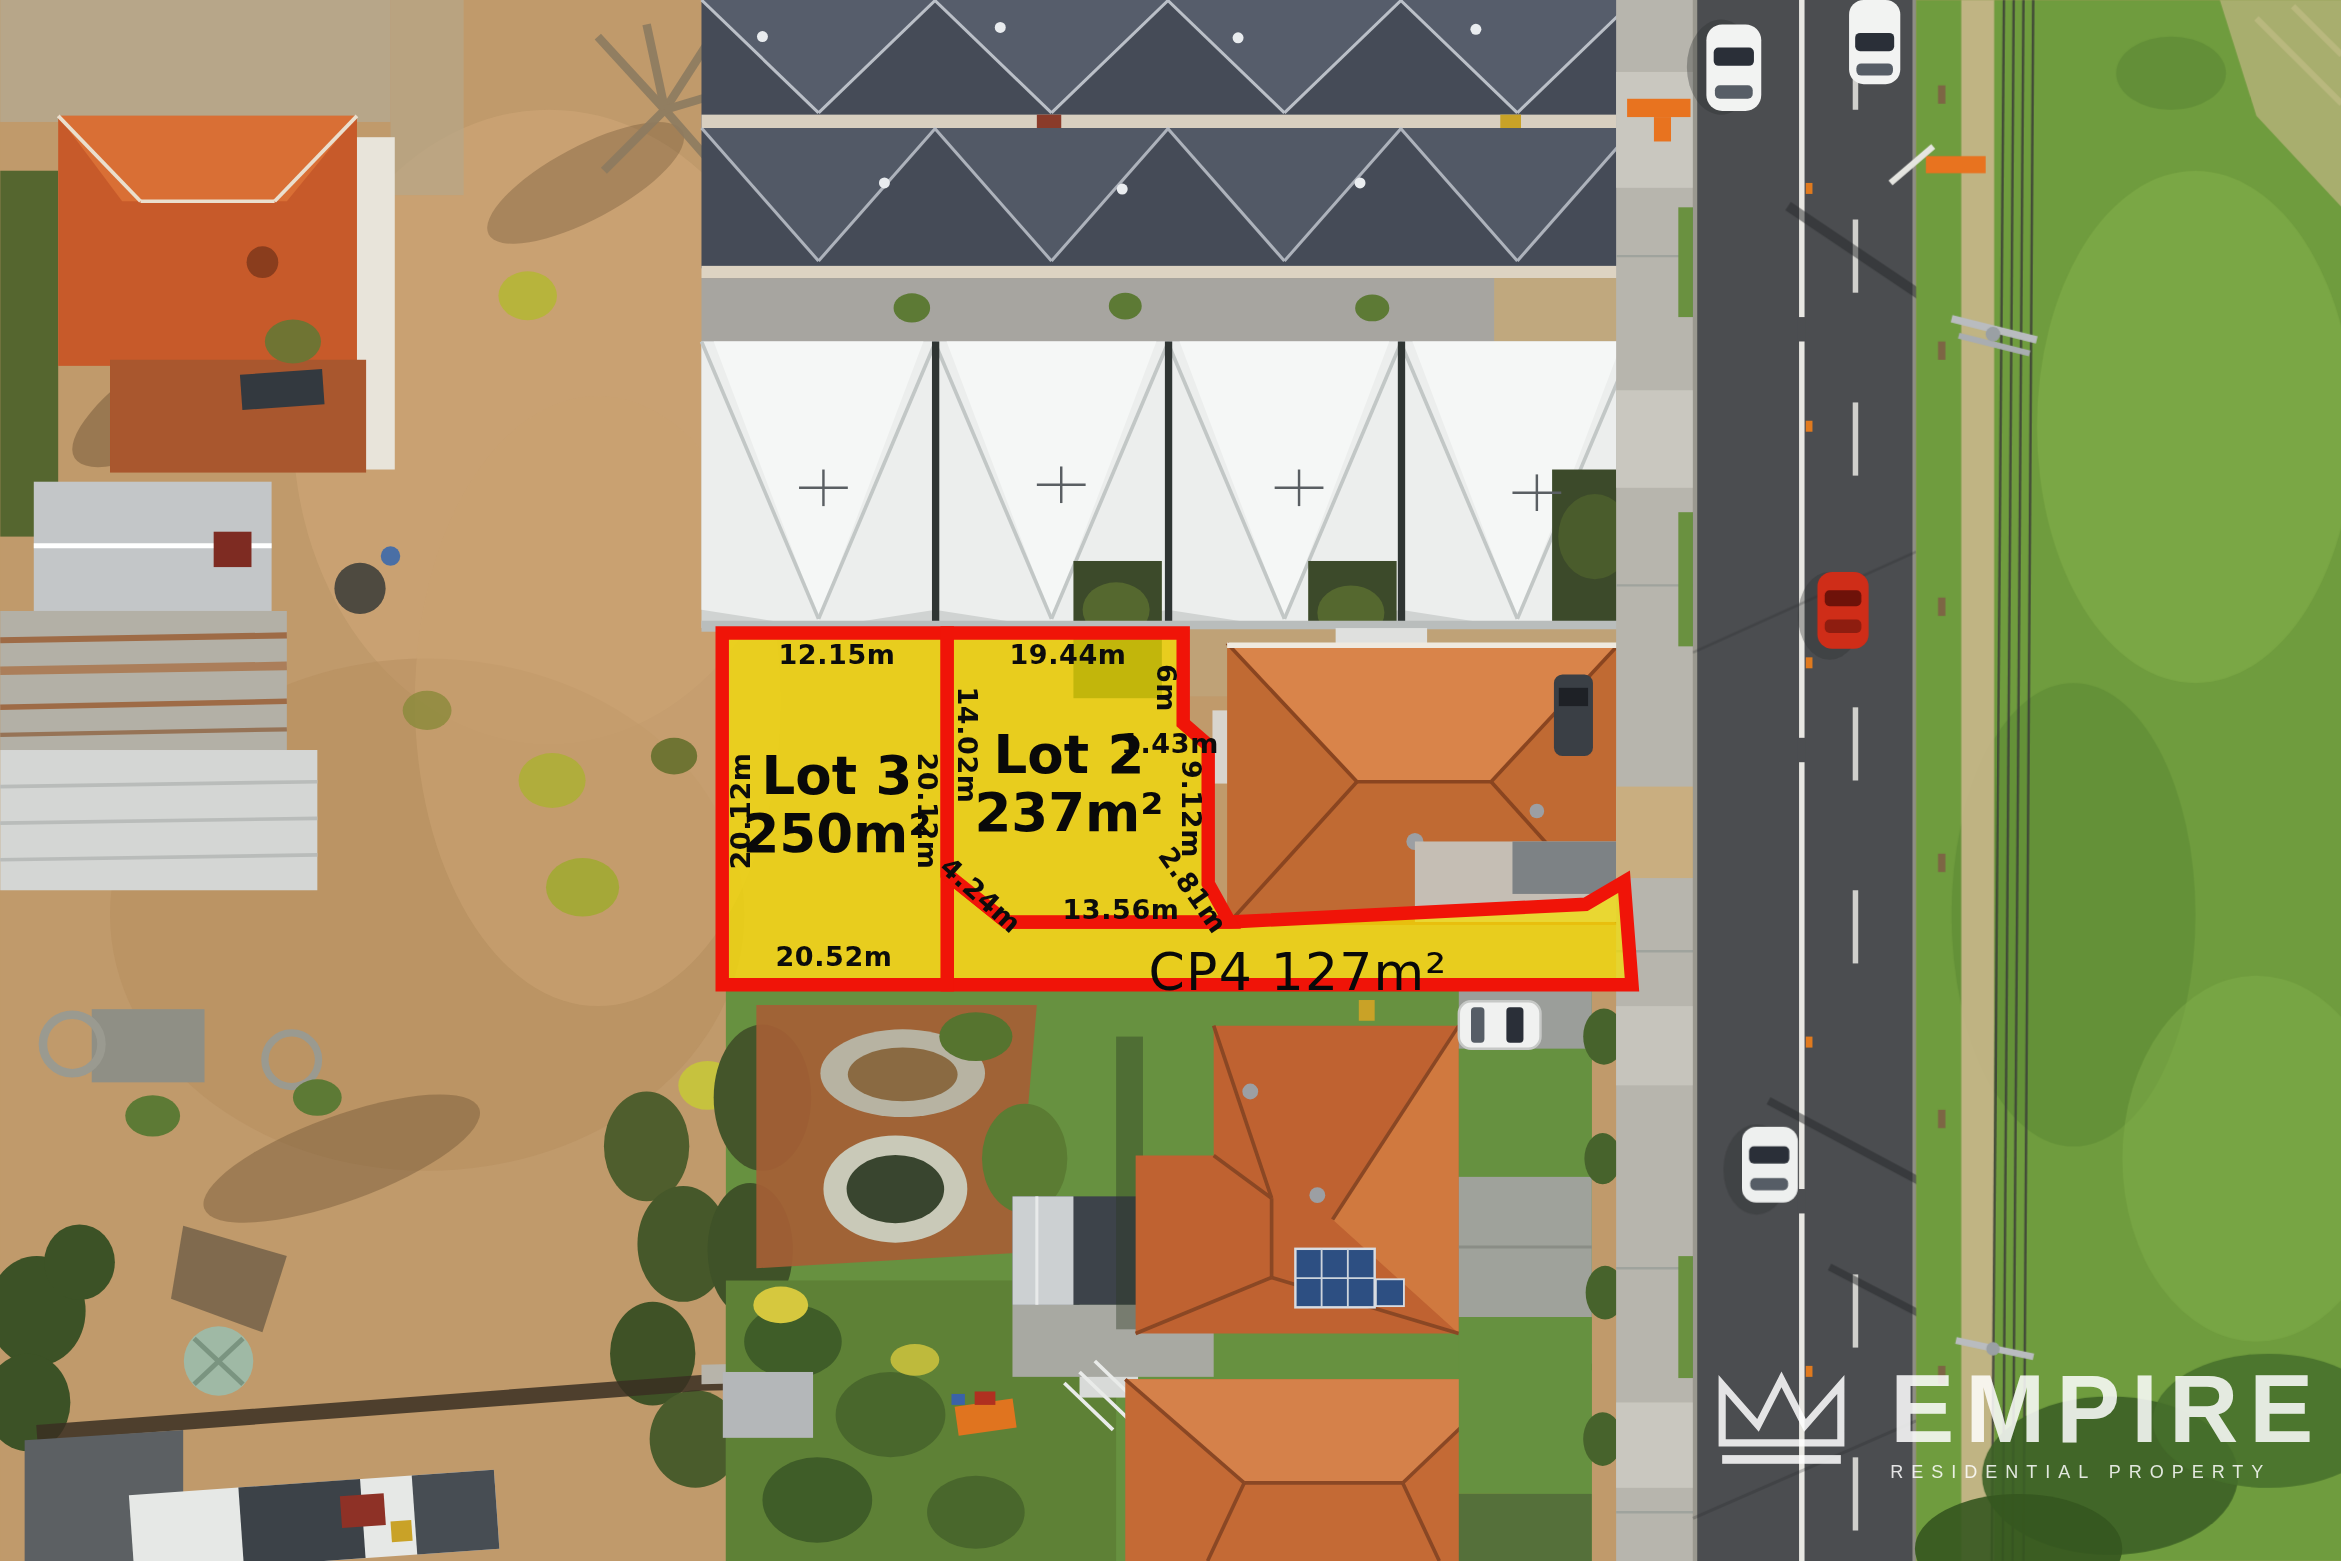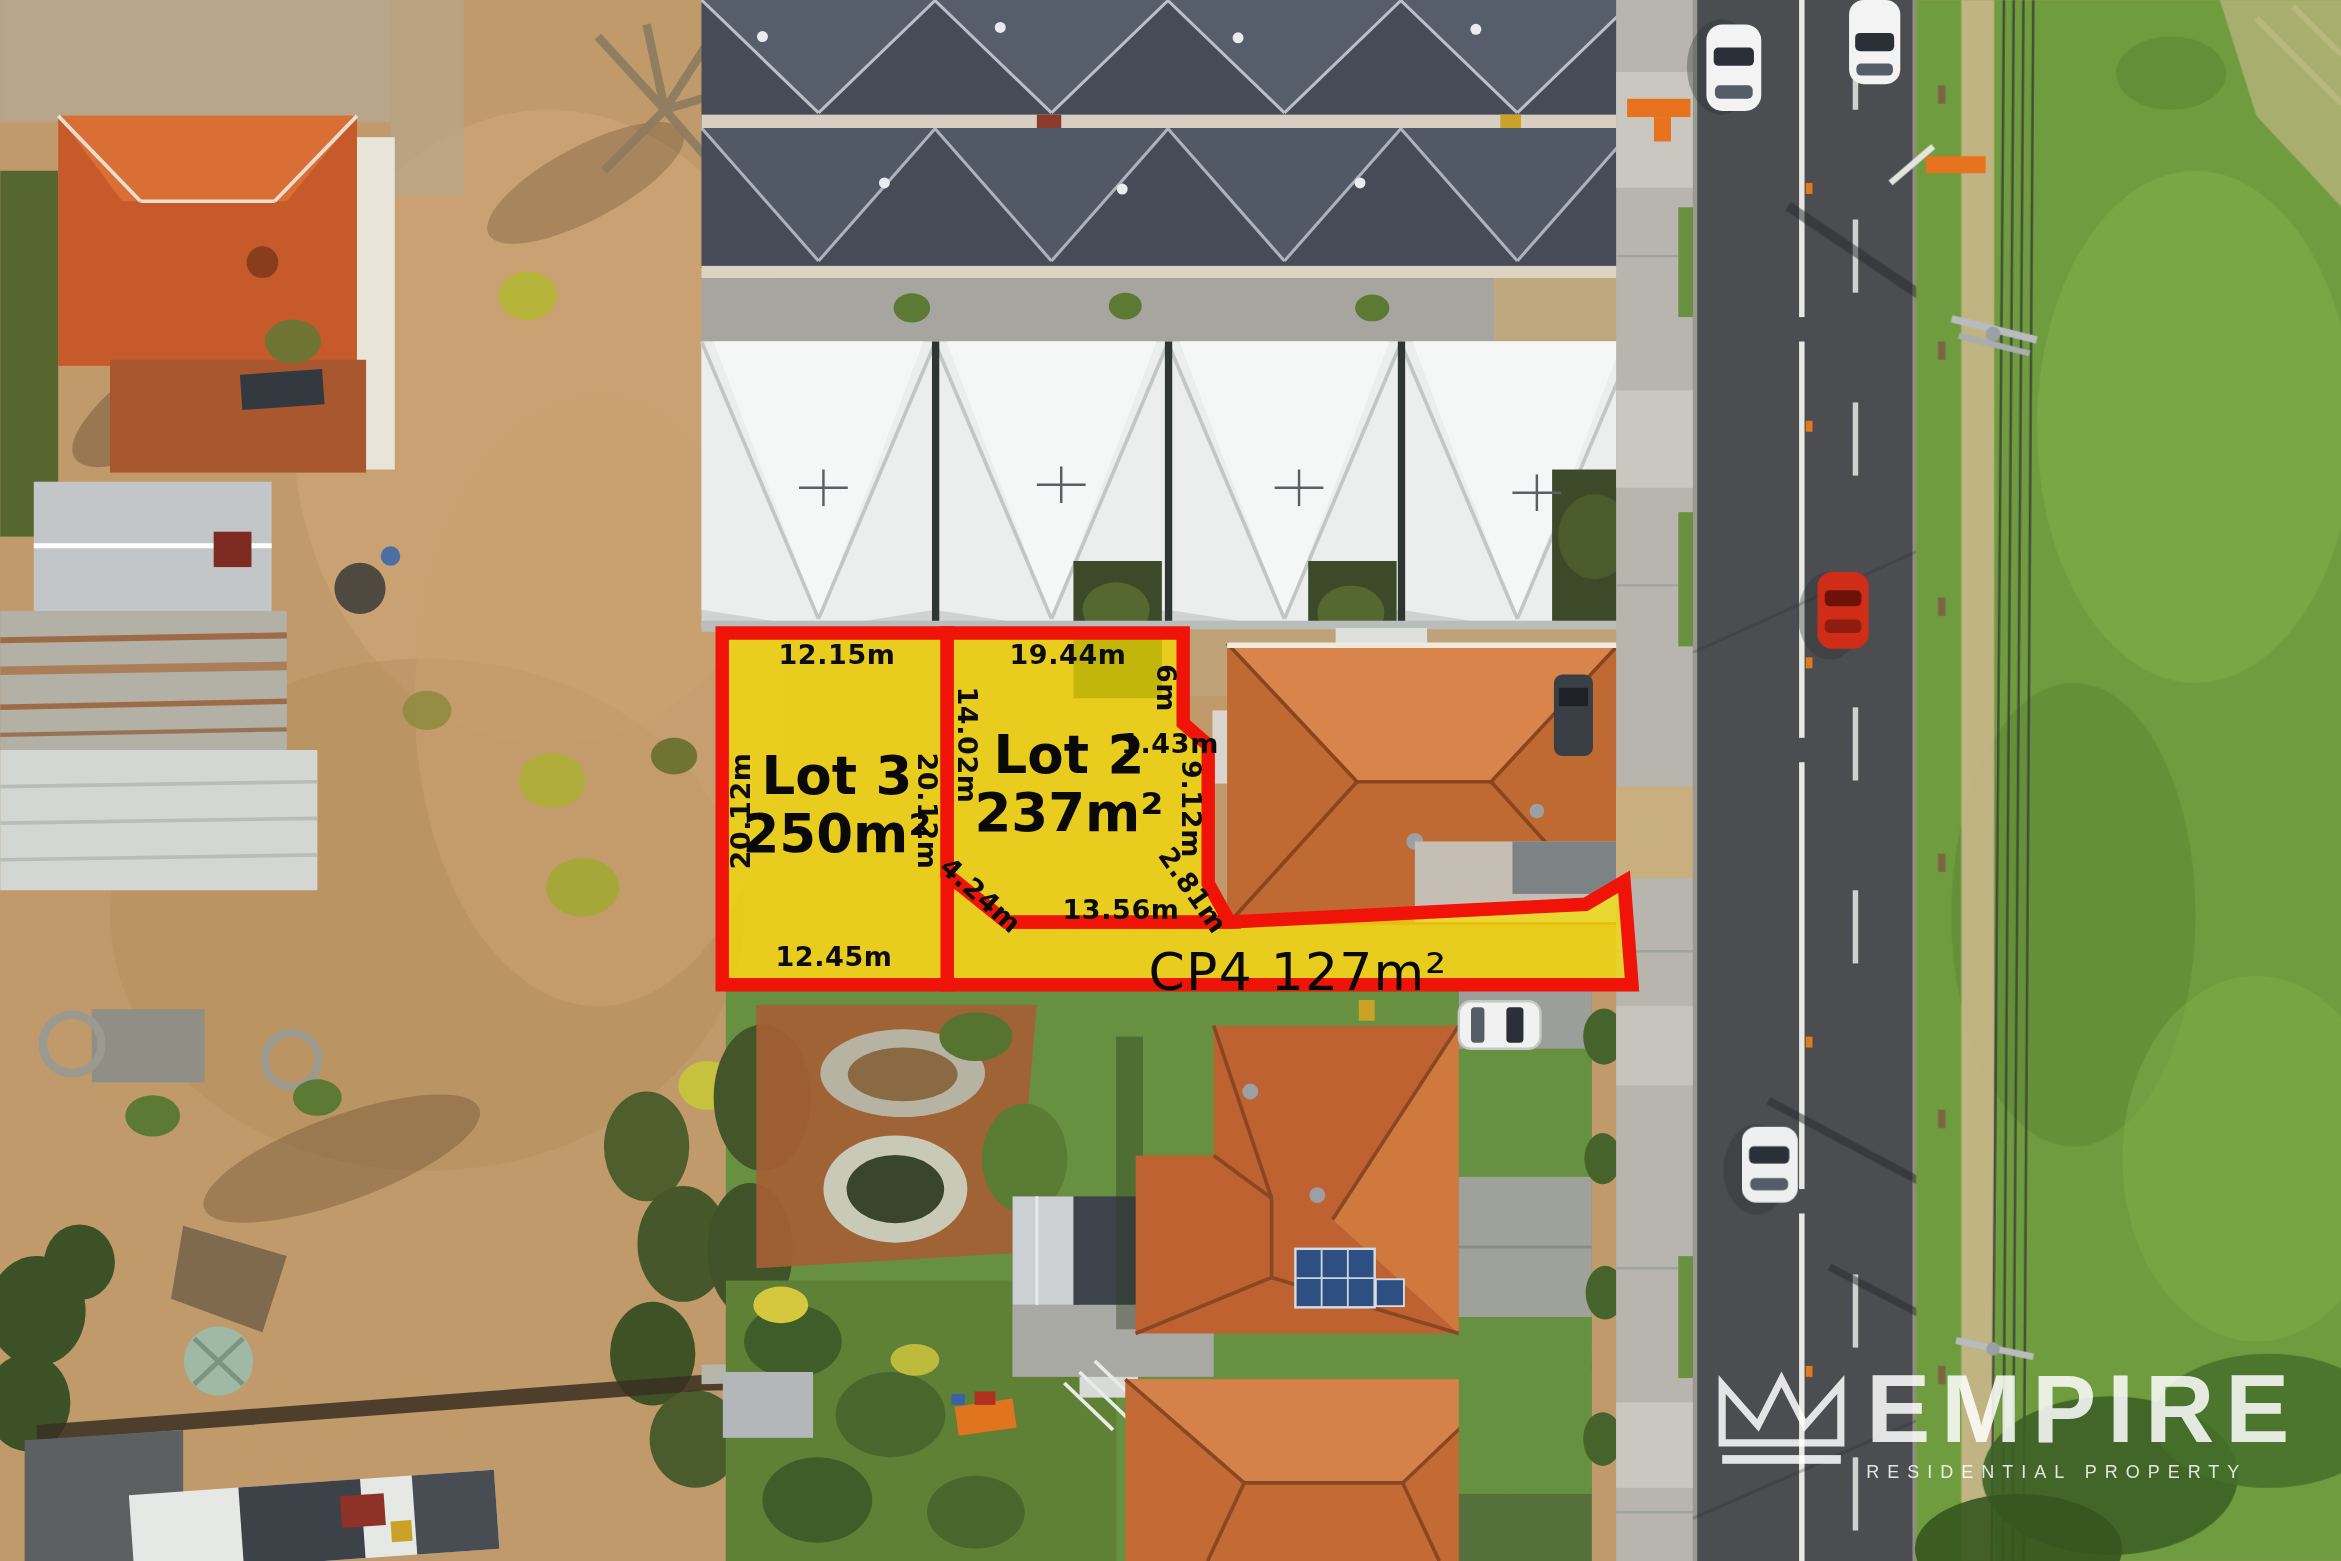--- a/index.html
+++ b/index.html
@@ -15,21 +15,21 @@
   .rot90 {transform:translate(-50%,-50%) rotate(90deg);}
   .rotm90{transform:translate(-50%,-50%) rotate(-90deg);}
   .rot55 {transform:translate(-50%,-50%) rotate(55deg);}
   .rot42 {transform:translate(-50%,-50%) rotate(42deg);}
   .lot-title{position:absolute;transform:translate(-50%,-50%);text-align:center;
              font-weight:bold;color:#090909;font-size:53px;line-height:1.1;white-space:nowrap;}
   .cp4-title{position:absolute;transform:translate(-50%,-50%);font-weight:normal;color:#090909;
              font-size:52px;white-space:nowrap;letter-spacing:1.2px;}
   
   #logo{position:absolute;left:1715px;top:1365px;display:flex;align-items:flex-start;
-        color:#ffffff;opacity:.85;}
+        color:#ffffff;opacity:.85;gap:24px;}
   #logo .crown{width:133px;height:105px;}
   #logo .wordmark{margin-left:18.3px;display:flex;flex-direction:column;}
   #logo .brand{font-size:96px;font-weight:bold;letter-spacing:11px;line-height:.92;
                font-family:"Liberation Sans",sans-serif;}
   #logo .tagline{margin-top:9px;font-size:18px;font-weight:400;letter-spacing:8px;
                  font-family:"Liberation Sans",sans-serif;}
 </style>
 </head>
 <body>
 
@@ -496,21 +496,21 @@
     <polygon class="lot-poly" points="1553,1434 1650,1512 2016,1512 2600,1483 2663,1446 2676,1615 1553,1615"></polygon>
     <polygon class="lot-poly" points="1184,1038 1553,1038 1553,1615 1184,1615"></polygon>
     <polygon class="lot-poly" points="1553,1038 1940,1038 1940,1186 1981,1222 1981,1449 2016,1512 1650,1512 1553,1434"></polygon>
   </g>
 </svg>
 
 <div id="labels">
   <div class="mlabel" style="left:837px;top:654px">12.15m</div>
   <div class="mlabel rotm90" style="left:740px;top:811px">20.12m</div>
   <div class="mlabel rot90" style="left:927px;top:811px">20.12m</div>
-  <div class="mlabel" style="left:834px;top:956px">12.45m</div>
+  <div class="mlabel" style="left:834px;top:956px">20.52m</div>
 
   <div class="mlabel" style="left:1068px;top:654px">19.44m</div>
   <div class="mlabel rot90" style="left:967px;top:745px">14.02m</div>
   <div class="mlabel rot90" style="left:1166px;top:688px">6m</div>
   <div class="mlabel" style="left:1170px;top:743px">1.43m</div>
   <div class="mlabel rot90" style="left:1191px;top:809px">9.12m</div>
   <div class="mlabel rot55" style="left:1193px;top:890px">2.81m</div>
   <div class="mlabel rot42" style="left:981px;top:895px">4.24m</div>
   <div class="mlabel" style="left:1121px;top:909px">13.56m</div>
 

